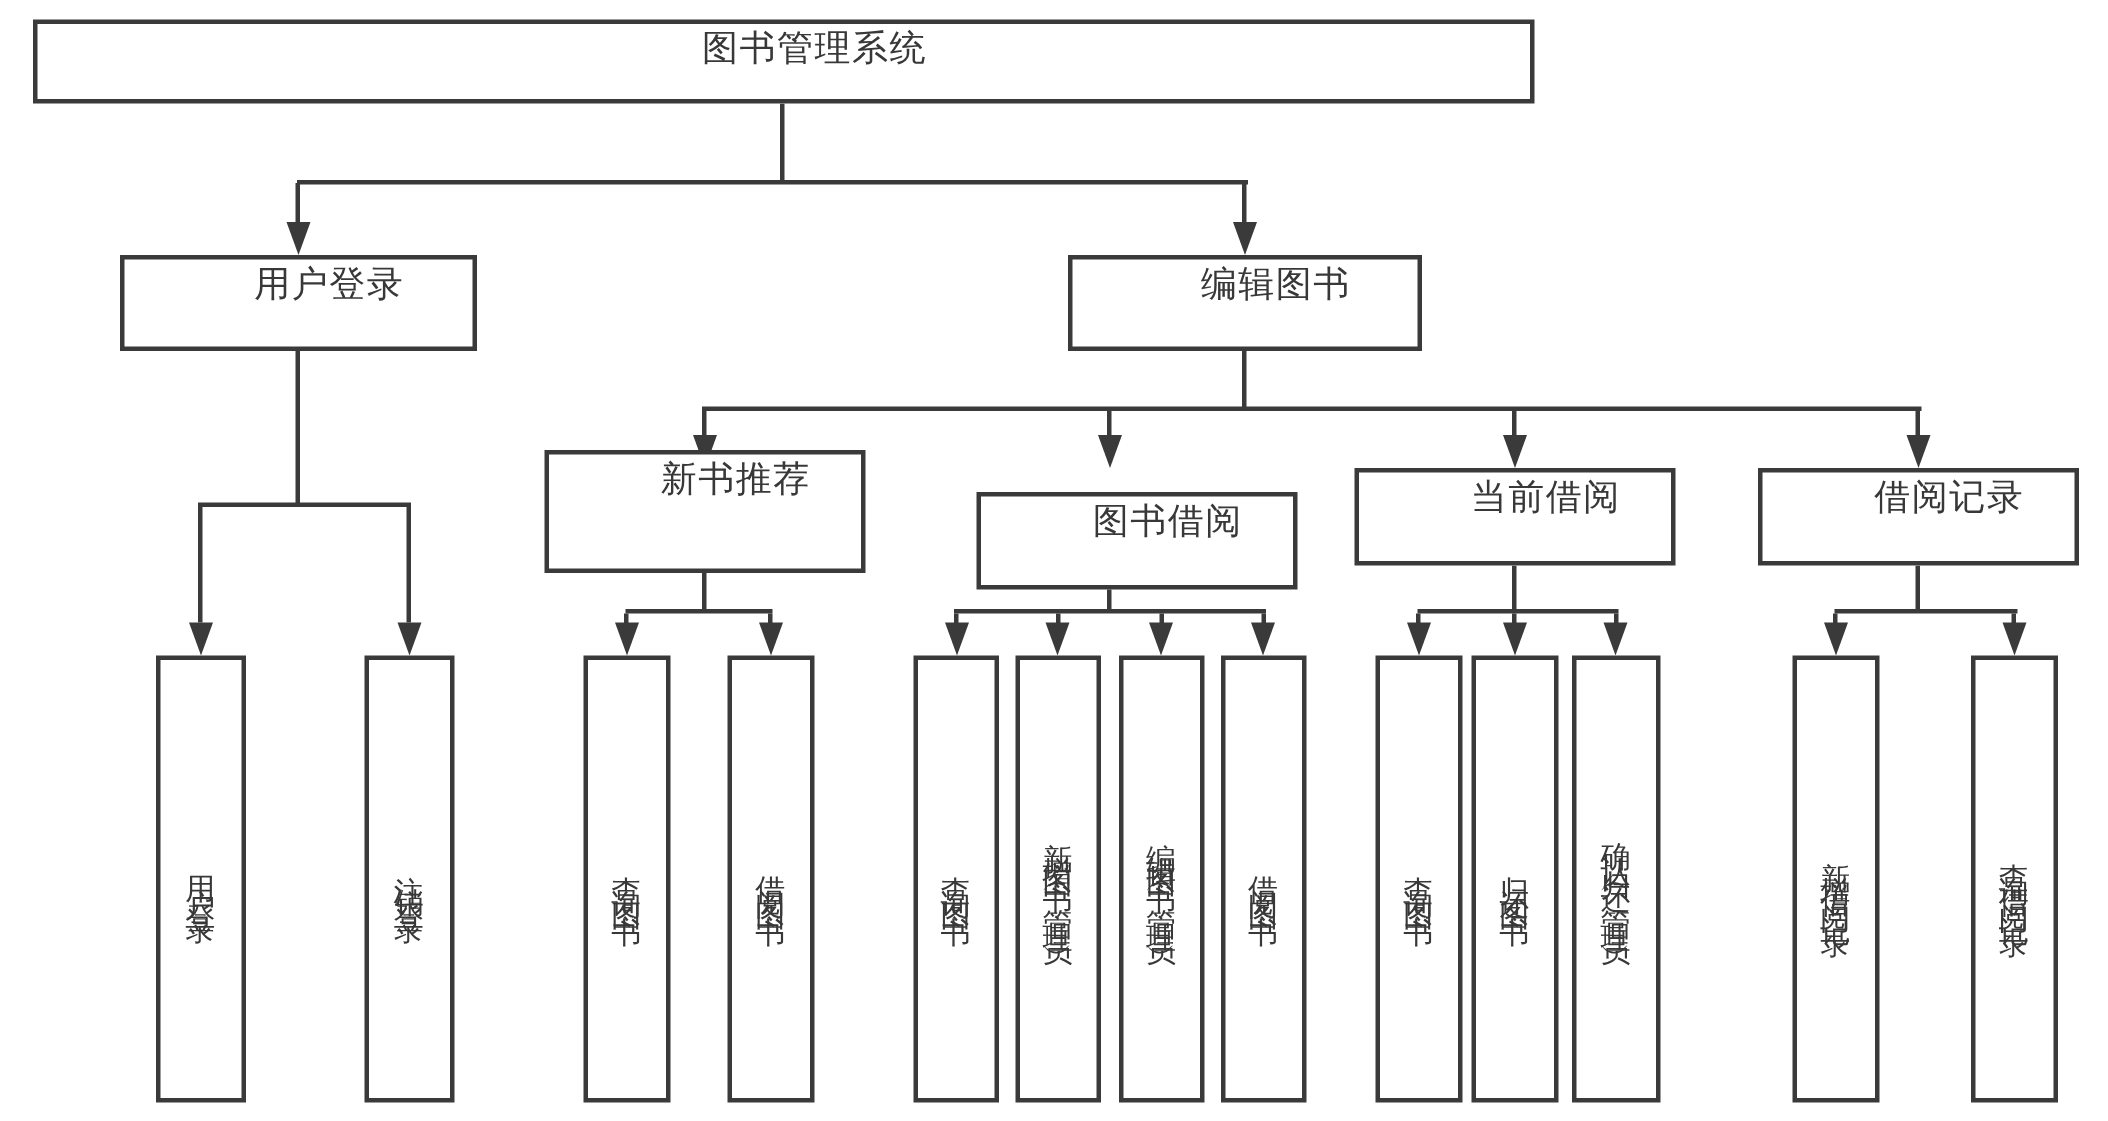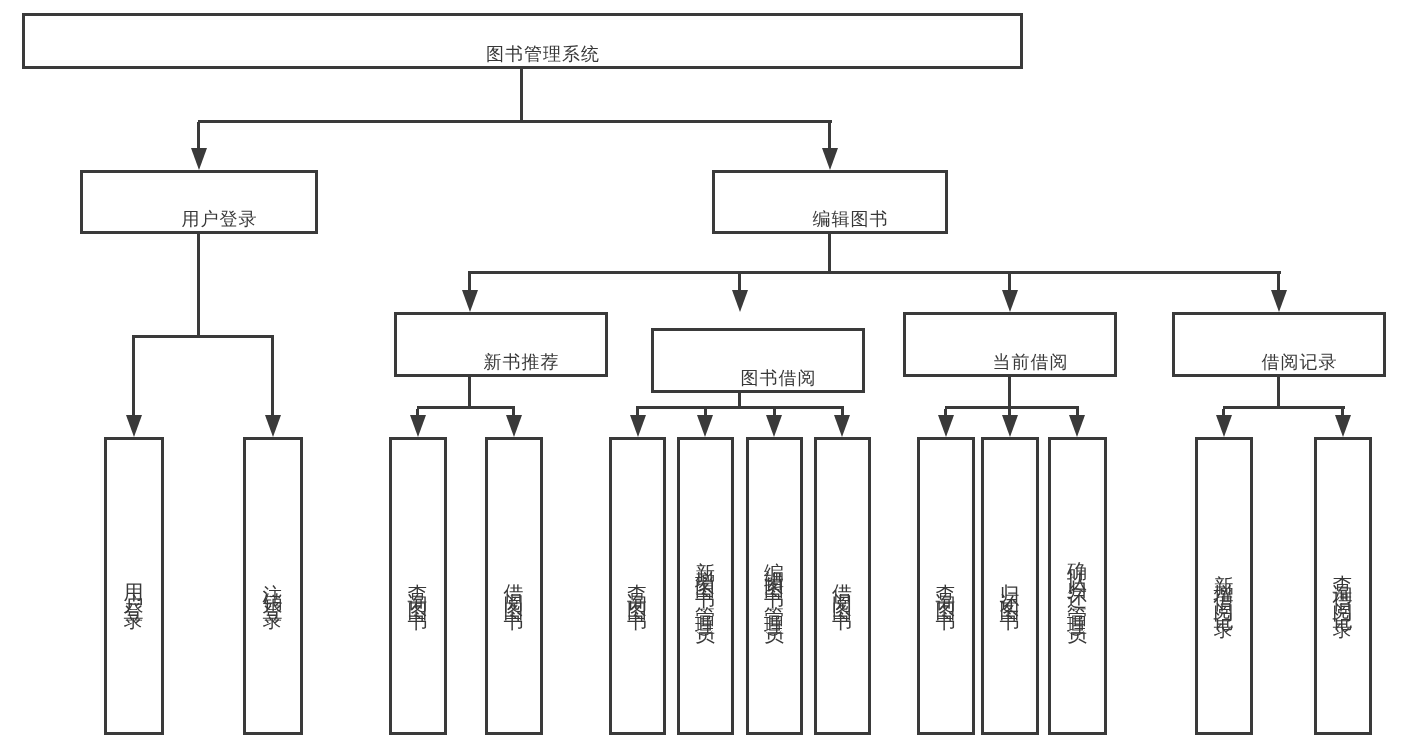--- a/index.html
+++ b/index.html
@@ -17,23 +17,23 @@
     background: var(--background);
     font-family: "DejaVu Sans", "Liberation Sans", sans-serif;
     overflow: hidden;
   }
   
   .box {
     position: absolute;
     border: 3px solid var(--line);
     background: var(--background);
     display: flex;
-    align-items: flex-end;
+    align-items: flex-start;
     justify-content: center;
-    font-size: 18px;
+    font-size: 24px;
     color: var(--text);
     letter-spacing: 1px;
     z-index: 2;
     padding-left: 41px;
   }
   
   .vbox {
     position: absolute;
     top: 437px;
     height: 298px;
@@ -109,21 +109,21 @@
   <div class="hline" style="left:468px; top:271px; width:813px;"></div>
   <div class="vline" style="left:468px; top:274px; height:18px;"></div>
   <div class="arrow" style="left:462px; top:290px;"></div>
   <div class="vline" style="left:738px; top:274px; height:18px;"></div>
   <div class="arrow" style="left:732px; top:290px;"></div>
   <div class="vline" style="left:1008px; top:274px; height:18px;"></div>
   <div class="arrow" style="left:1002px; top:290px;"></div>
   <div class="vline" style="left:1277px; top:274px; height:18px;"></div>
   <div class="arrow" style="left:1271px; top:290px;"></div>
 
-  <div class="box" style="left:363px; top:312px; width:214px; height:65px;margin-left:31px;">
+  <div class="box" style="left:363px; top:300px; width:214px; height:82px;">
     <span>新书推荐</span>
   </div>
   <div class="box" style="left:633px; top:328px; width:214px; height:65px;margin-left:18px;">
     <span>图书借阅</span>
   </div>
   <div class="box" style="left:1172px; top:312px; width:214px; height:65px;">
     <span>借阅记录</span>
   </div>
   <div class="box" style="left:903px; top:312px; width:214px; height:65px;">
     <span>当前借阅</span>

